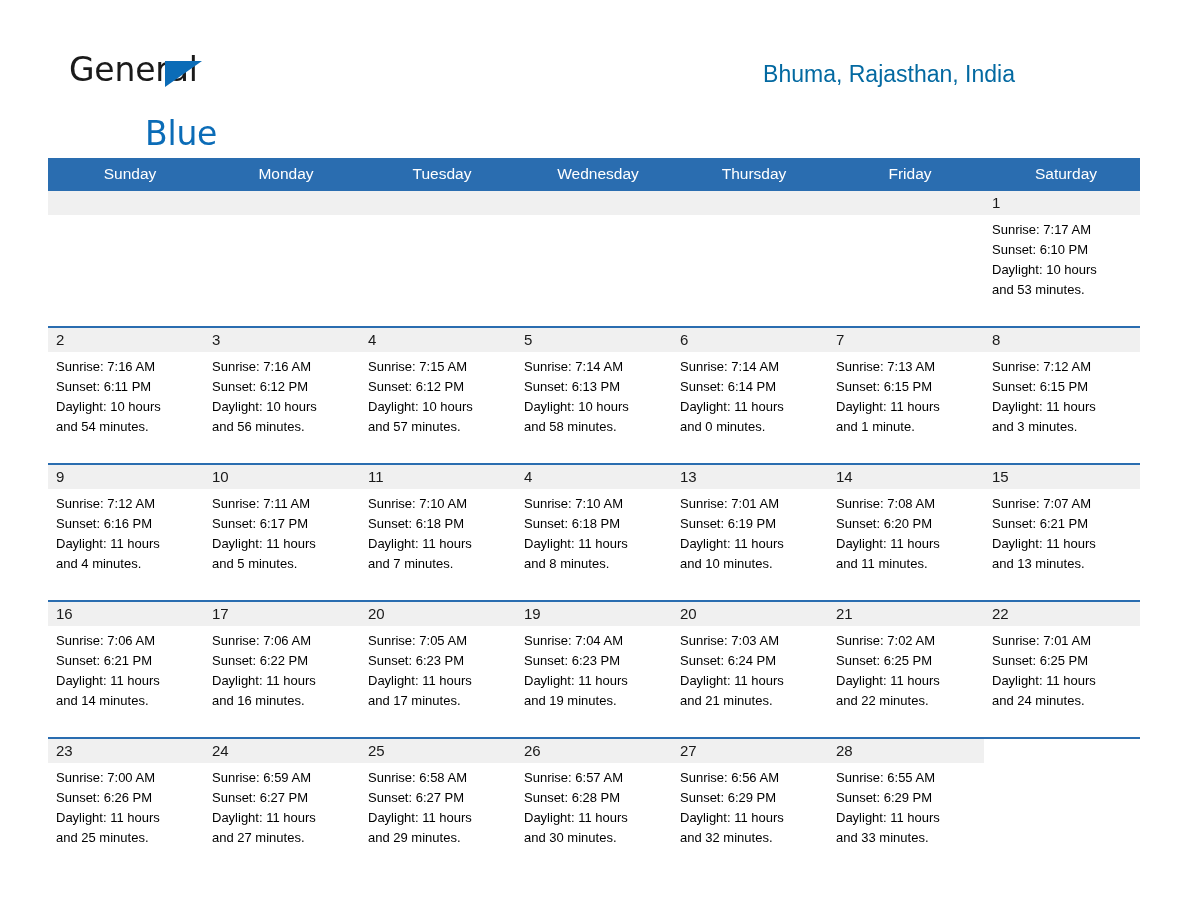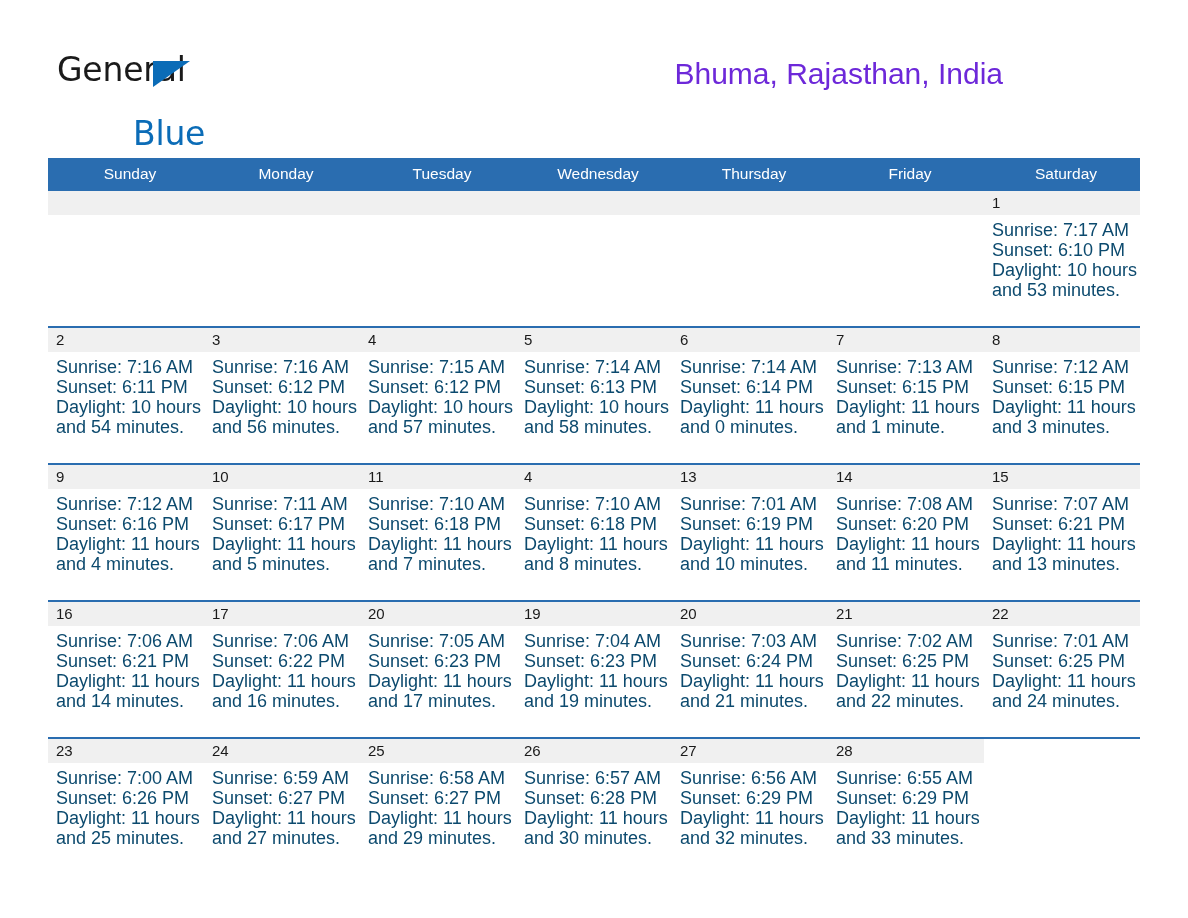--- a/index.html
+++ b/index.html
@@ -17,21 +17,21 @@
   .page {
     position: relative;
     width: 1188px;
     height: 918px;
     box-sizing: border-box;
   }
 
   
   .header {
     position: absolute;
-    left: 0;
+    left: 12px;
     top: 0;
     width: 1060px;
     height: 158px;
     border-radius: 8px;
   }
   .logo {
     position: absolute;
     left: 57px;
     top: 52px;
     width: 200px;
@@ -75,24 +75,24 @@
   }
   .month-title {
     font-size: 41px;
     line-height: 50px;
     font-weight: normal;
     color: #1a1a1a;
     margin: 0;
     white-space: nowrap;
   }
   .location-title {
-    font-size: 30px;
+    font-size: 23px;
     line-height: 32px;
     font-weight: normal;
-    color: #6d28d9;
+    color: #0369a1;
     margin: 8px 0 7px 0;
     white-space: nowrap;
   }
 
   
   .calendar {
     position: absolute;
     left: 48px;
     top: 158px;
     width: 1092px;
@@ -137,23 +137,23 @@
     box-sizing: border-box;
   }
   .daycell.empty .daynum-band {
     background: #f0f0f0;
   }
   .daycell.blank .daynum-band {
     background: #ffffff;
   }
   .details {
     padding: 5px 8px 0 8px;
-    font-size: 18px;
+    font-size: 13px;
     line-height: 20px;
-    color: #0c4a6e;
+    color: #000000;
   }
   .details div { white-space: nowrap; }
 </style>
 </head>
 <body>
 
 <div class="page">
 
   <div class="header">
 

